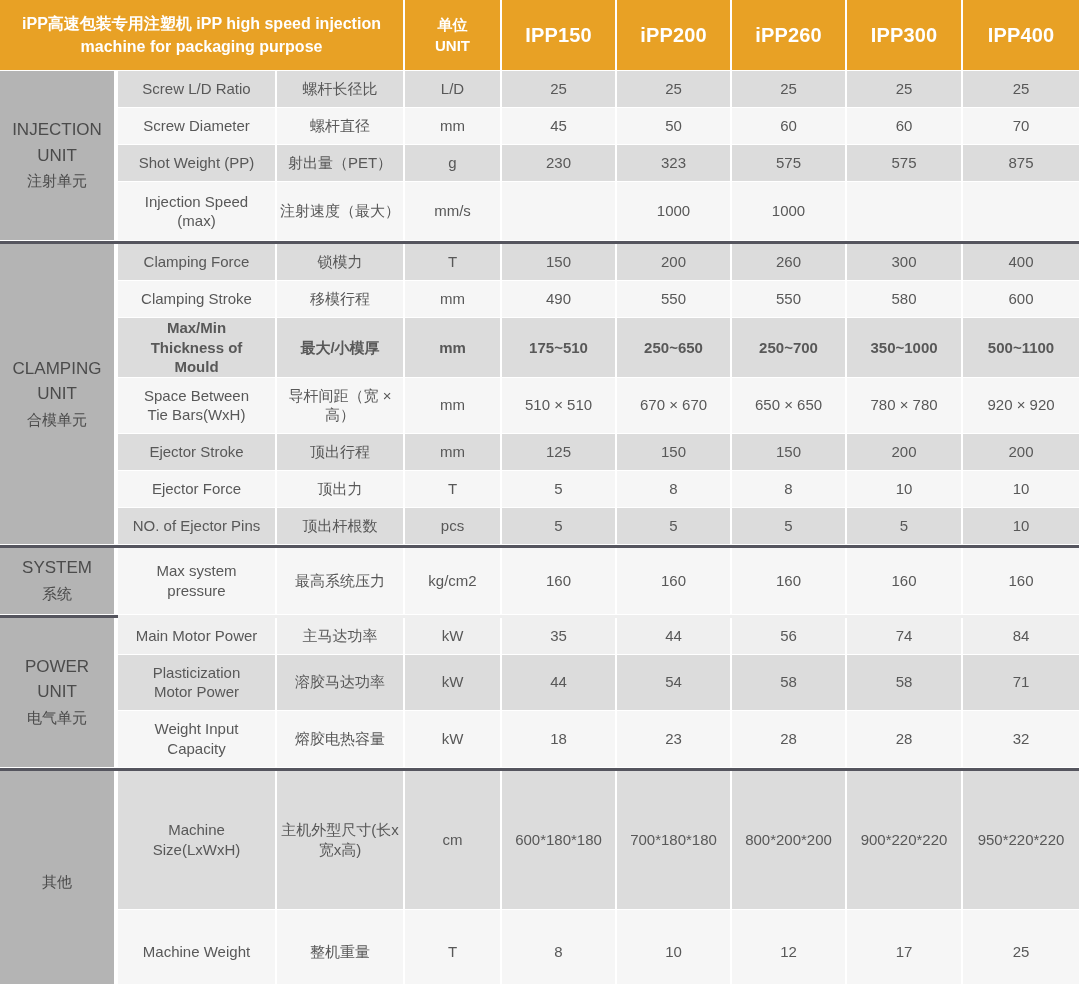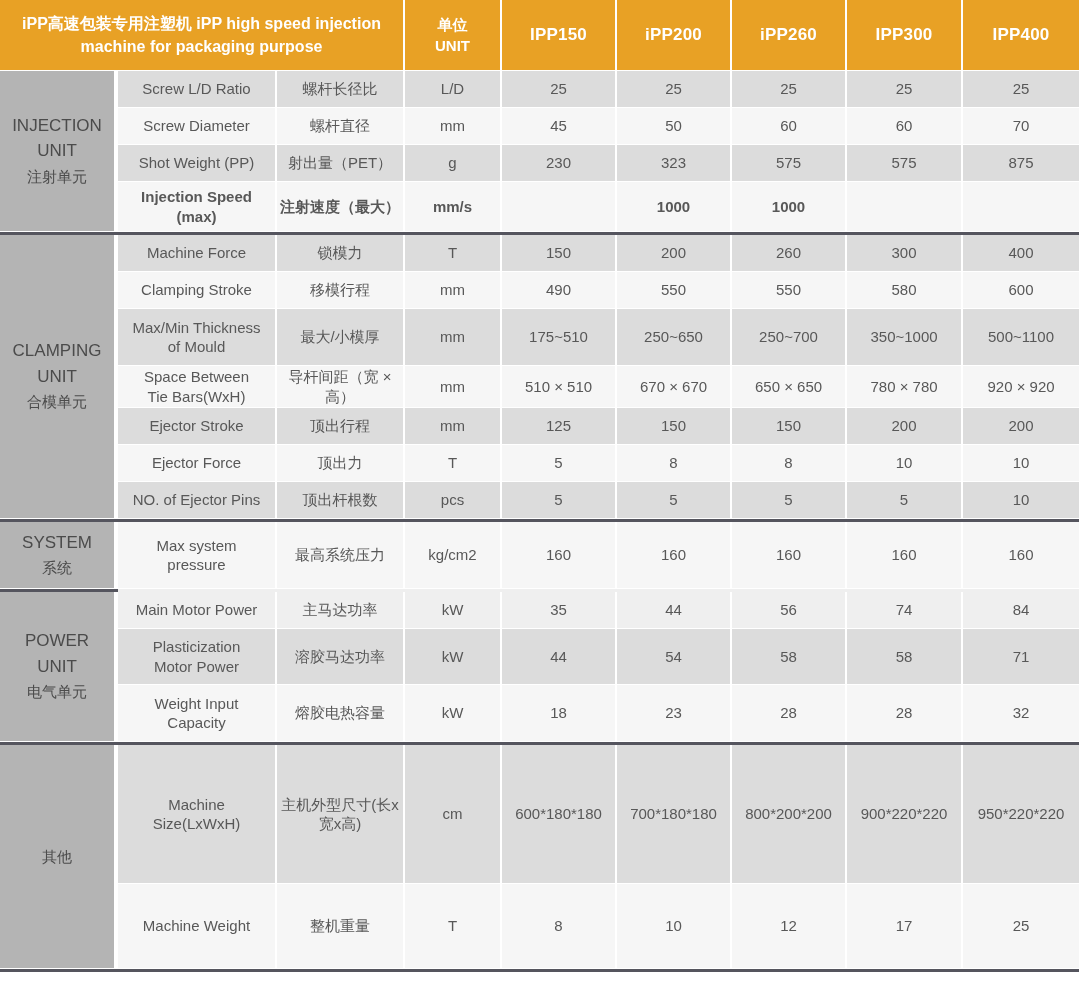--- a/index.html
+++ b/index.html
@@ -18,21 +18,21 @@
   .page{width:1079px;}
   table{width:1079px;table-layout:fixed;border-collapse:separate;border-spacing:0;}
   td{box-sizing:border-box;padding:0;text-align:center;vertical-align:middle;
      font-size:15px;color:var(--text-color);line-height:1.3;
      border-right:2px solid #fff;border-bottom:1px solid #fff;overflow:hidden;}
   td:last-child{border-right:0;}
   
   td.head{background:var(--accent-orange);color:var(--header-text);font-weight:bold;}
   td.title-cell{font-size:16px;padding:0 20px;line-height:1.45;}
   td.unit-head{font-size:15px;line-height:1.4;}
-  td.model{font-size:17px;letter-spacing:.2px;}
+  td.model{font-size:20px;letter-spacing:.2px;}
   
   td.sidebar{background:var(--sidebar-gray);border-right:4px solid #fff;color:var(--sidebar-text);}
   .sb-en{font-size:17px;line-height:1.5;}
   .sb-zh{font-size:15px;line-height:1.7;}
   
   td.g{background:var(--row-gray);}
   td.l{background:var(--row-light);}
   td.m{background:var(--row-mid);}
   td.name{padding:0 14px;}
   td.zh{padding:0 2px;}
@@ -104,69 +104,69 @@
         <tr style="height: 37px;">
           <td class="name g">Shot Weight (PP)</td>
           <td class="zh g">射出量（PET）</td>
           <td class="unit g">g</td>
           <td class="val g">230</td>
           <td class="val g">323</td>
           <td class="val g">575</td>
           <td class="val g">575</td>
           <td class="val g">875</td>
         </tr>
-        <tr style="height: 50px; font-weight: bold;">
+        <tr style="height: 59px;">
           <td class="name l">Injection Speed (max)</td>
           <td class="zh l">注射速度（最大）</td>
           <td class="unit l">mm/s</td>
           <td class="val l"></td>
           <td class="val l">1000</td>
           <td class="val l">1000</td>
           <td class="val l"></td>
           <td class="val l"></td>
         </tr>
         <tr class="sep" style="height: 3px;">
           <td colspan="9" class="sep-dark"></td>
         </tr>
         <tr style="height: 37px;">
           <td class="sidebar" rowspan="7">
             <div class="sb-en">CLAMPING</div>
             <div class="sb-en">UNIT</div>
             <div class="sb-zh">合模单元</div>
           </td>
-          <td class="name g">Machine Force</td>
+          <td class="name g">Clamping Force</td>
           <td class="zh g">锁模力</td>
           <td class="unit g">T</td>
           <td class="val g">150</td>
           <td class="val g">200</td>
           <td class="val g">260</td>
           <td class="val g">300</td>
           <td class="val g">400</td>
         </tr>
         <tr style="height: 37px;">
           <td class="name l">Clamping Stroke</td>
           <td class="zh l">移模行程</td>
           <td class="unit l">mm</td>
           <td class="val l">490</td>
           <td class="val l">550</td>
           <td class="val l">550</td>
           <td class="val l">580</td>
           <td class="val l">600</td>
         </tr>
-        <tr style="height: 57px;">
+        <tr style="height: 57px; font-weight: bold;">
           <td class="name g">Max/Min Thickness of Mould</td>
           <td class="zh g">最大/小模厚</td>
           <td class="unit g">mm</td>
           <td class="val g">175~510</td>
           <td class="val g">250~650</td>
           <td class="val g">250~700</td>
           <td class="val g">350~1000</td>
           <td class="val g">500~1100</td>
         </tr>
-        <tr style="height: 42px;">
+        <tr style="height: 56px;">
           <td class="name l">Space Between Tie Bars(WxH)</td>
           <td class="zh l">导杆间距（宽 × 高）</td>
           <td class="unit l">mm</td>
           <td class="val l">510 × 510</td>
           <td class="val l">670 × 670</td>
           <td class="val l">650 × 650</td>
           <td class="val l">780 × 780</td>
           <td class="val l">920 × 920</td>
         </tr>
         <tr style="height: 37px; padding-left: 24px;">

